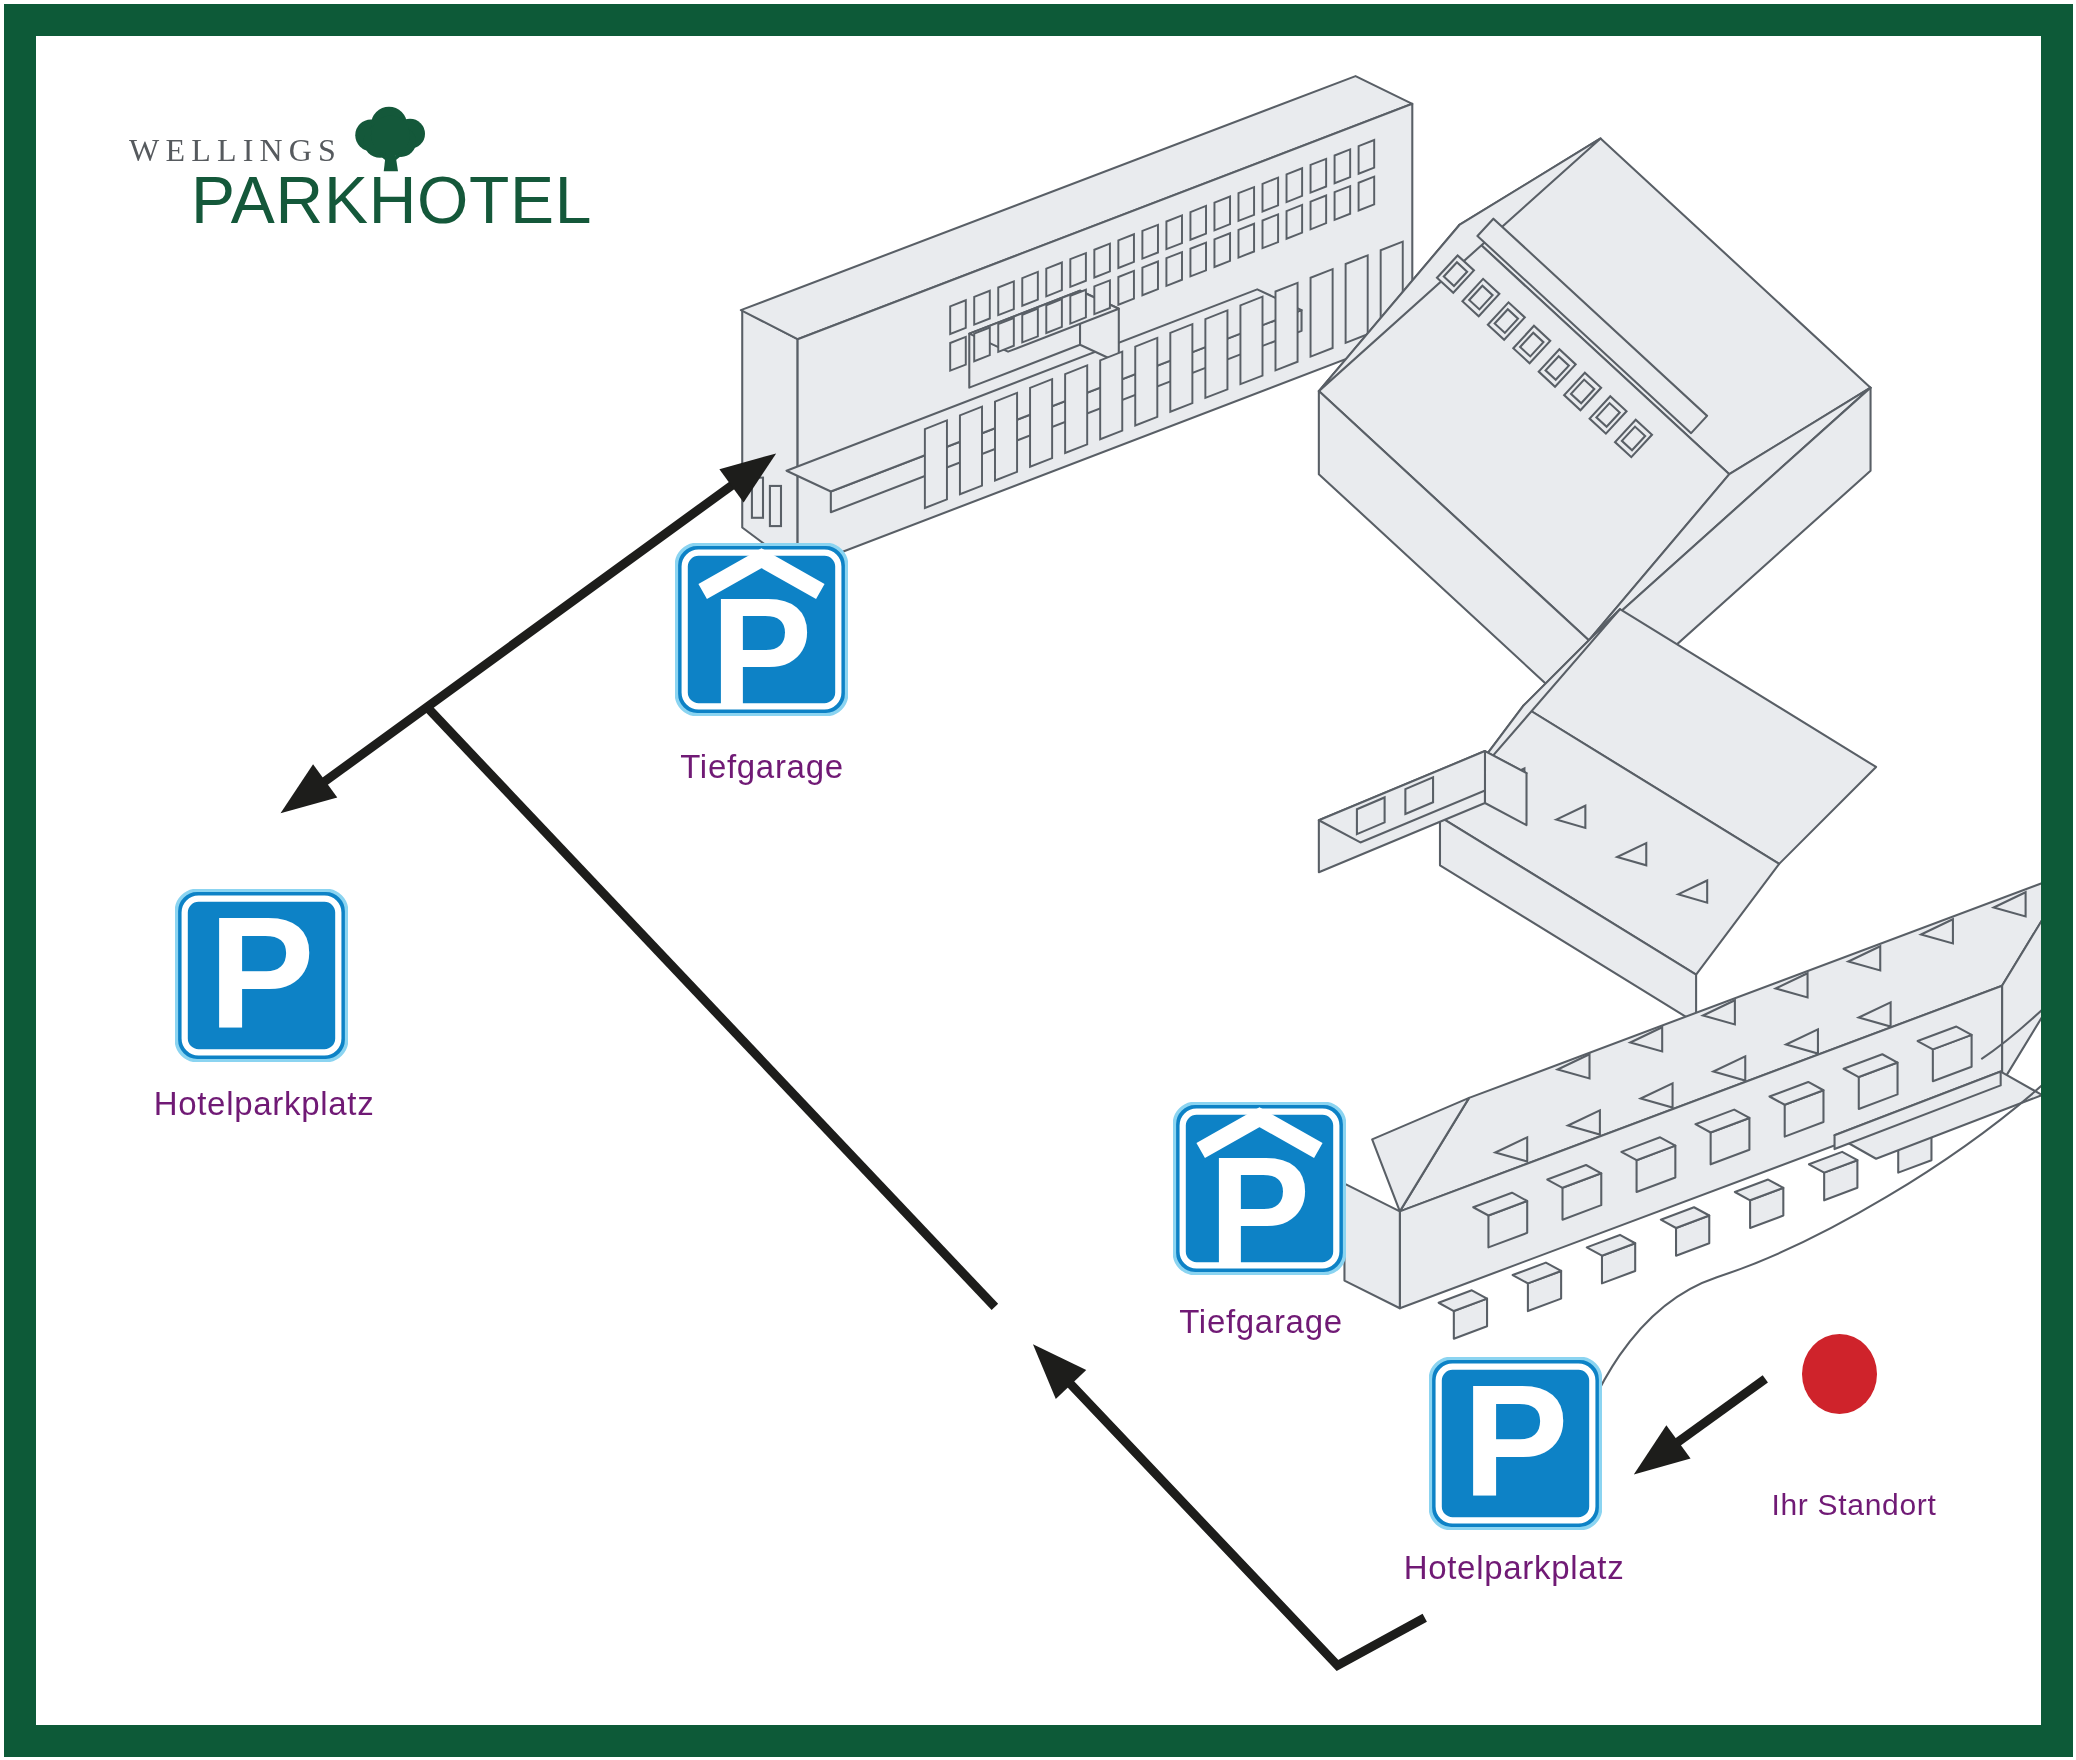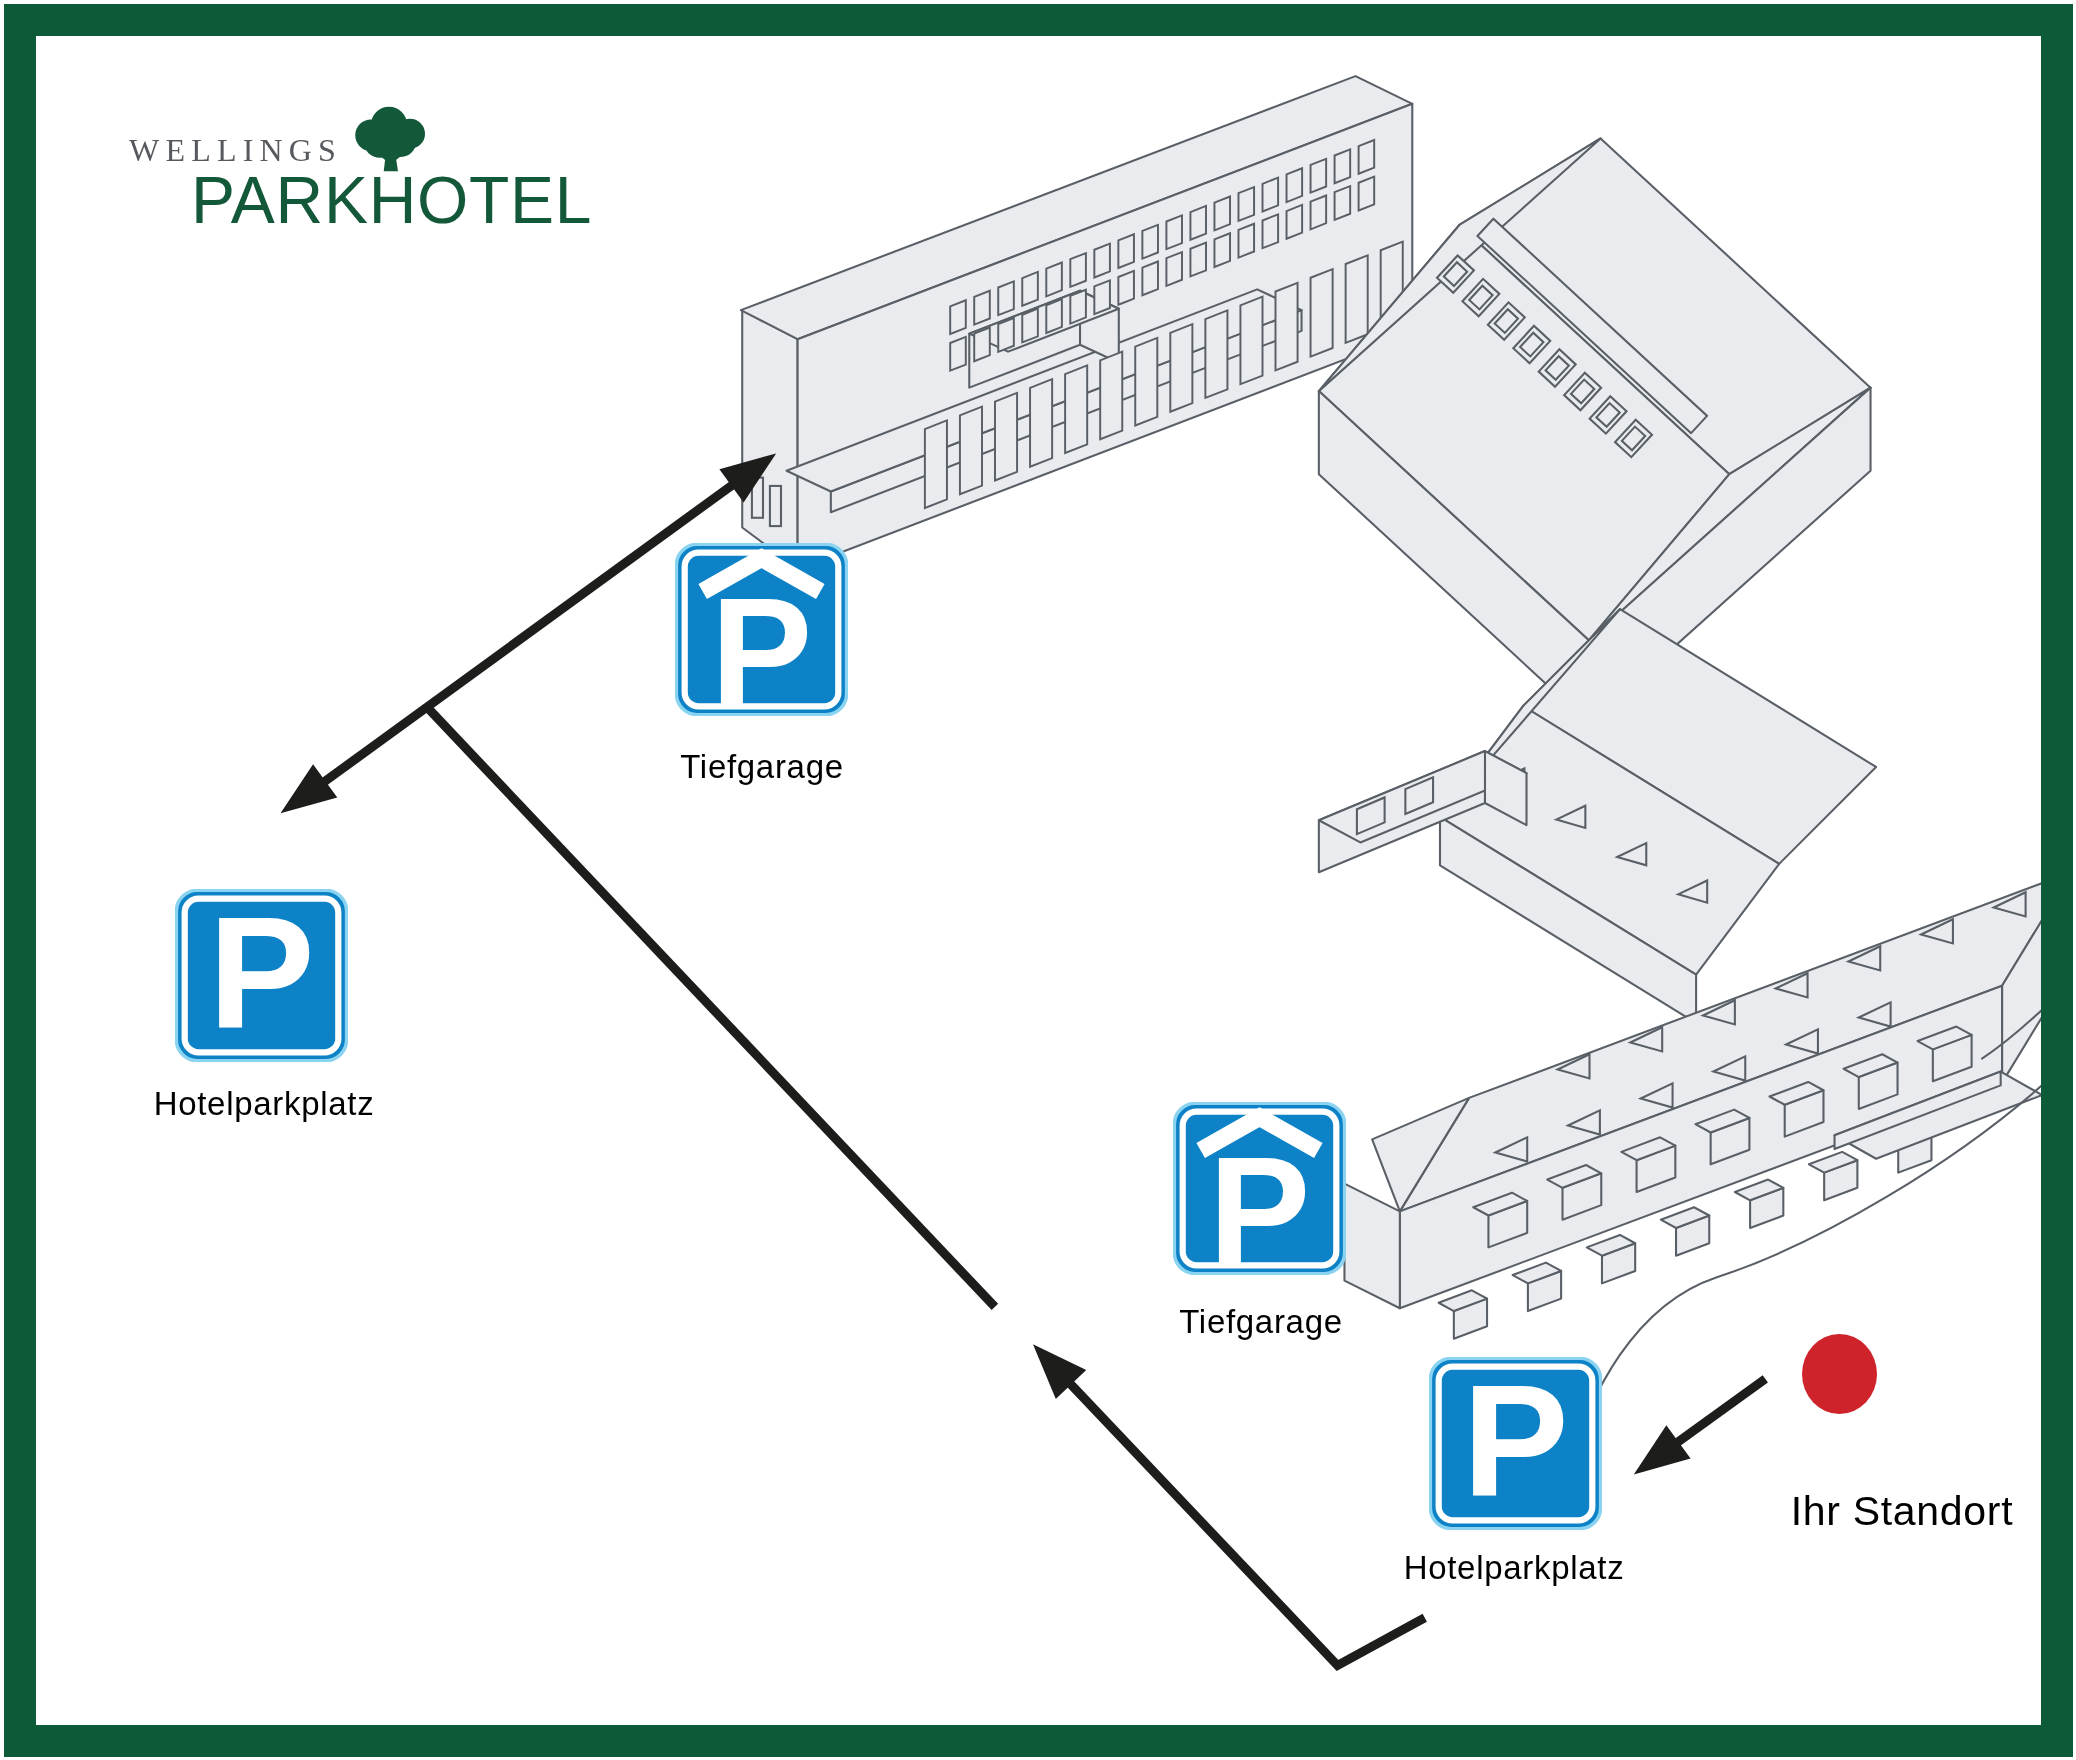--- a/index.html
+++ b/index.html
@@ -13,33 +13,33 @@
   .bthin{fill:none;stroke:#595f66;stroke-width:3;}
   .win{fill:#e9ebee;stroke:#595f66;stroke-width:3;}
   .arrow{stroke:#1d1d1b;stroke-width:13;fill:none;}
   .ahead{fill:#1d1d1b;stroke:none;}
 
   
   .sign{position:absolute;width:173px;height:173px;z-index:10;}
   .sign svg{width:100%;height:100%;display:block;}
   .sign text{font-family:"Liberation Sans",sans-serif;font-weight:700;fill:#ffffff;}
 
-  .label{position:absolute;transform:translateX(-50%);white-space:nowrap;color:#000000;
+  .label{position:absolute;transform:translateX(-50%);white-space:nowrap;color:#701a75;
          font-size:33px;letter-spacing:0.7px;z-index:11;}
 
   
   .logo-brand{position:absolute;left:129px;top:132px;font-family:"Liberation Serif",serif;
               font-size:32px;letter-spacing:6.2px;color:#565a5e;z-index:12;}
   .logo-title{position:absolute;left:191px;top:162px;font-family:Liberation Sans, sans-serif;
               font-size:66px;letter-spacing:0.7px;color:#14583a;z-index:12;}
   .logo-tree{position:absolute;left:347px;top:105px;width:90px;height:71px;z-index:12;}
 
   .marker-dot{position:absolute;left:1802px;top:1334px;width:75px;height:80px;border-radius:50%;
               background:#cf232b;z-index:9;}
-  .marker-label{font-size:41px;margin-left:48px;}
+  .marker-label{font-size:30px;}
 </style>
 </head>
 <body>
 
 <div class="stage">
 
   <svg class="art" viewBox="0 0 3000 2544">
 
     <g>
 

